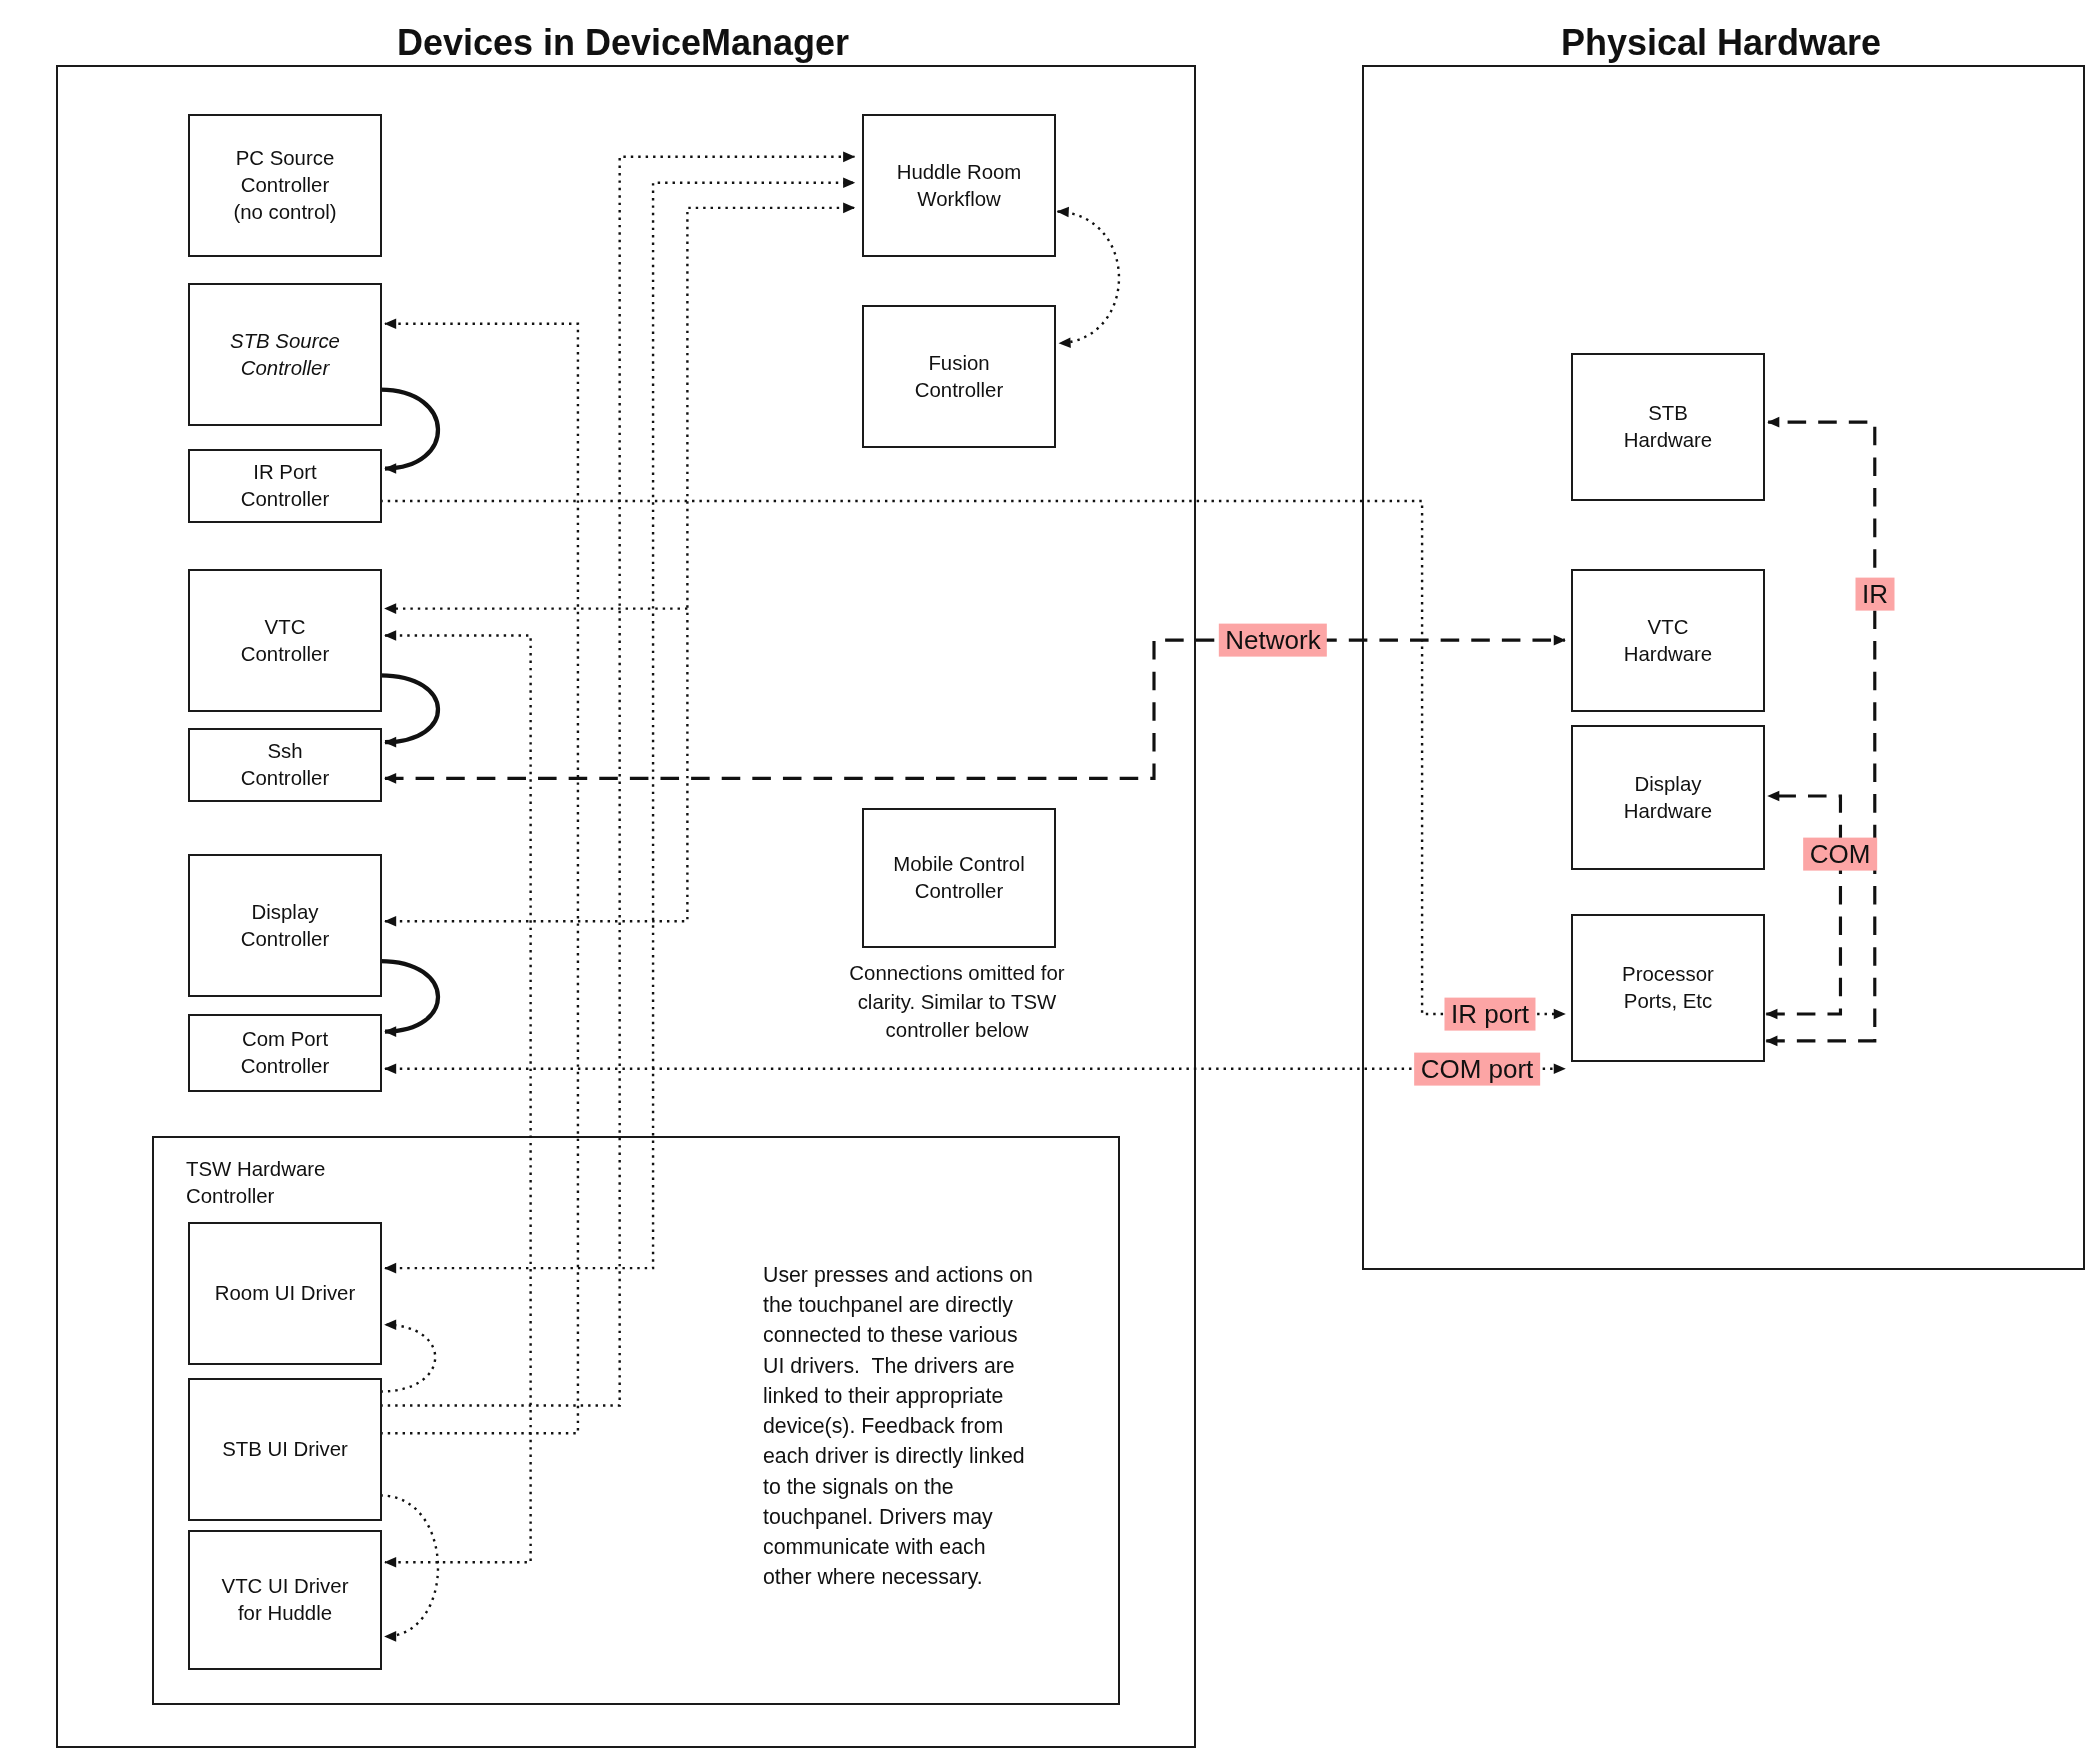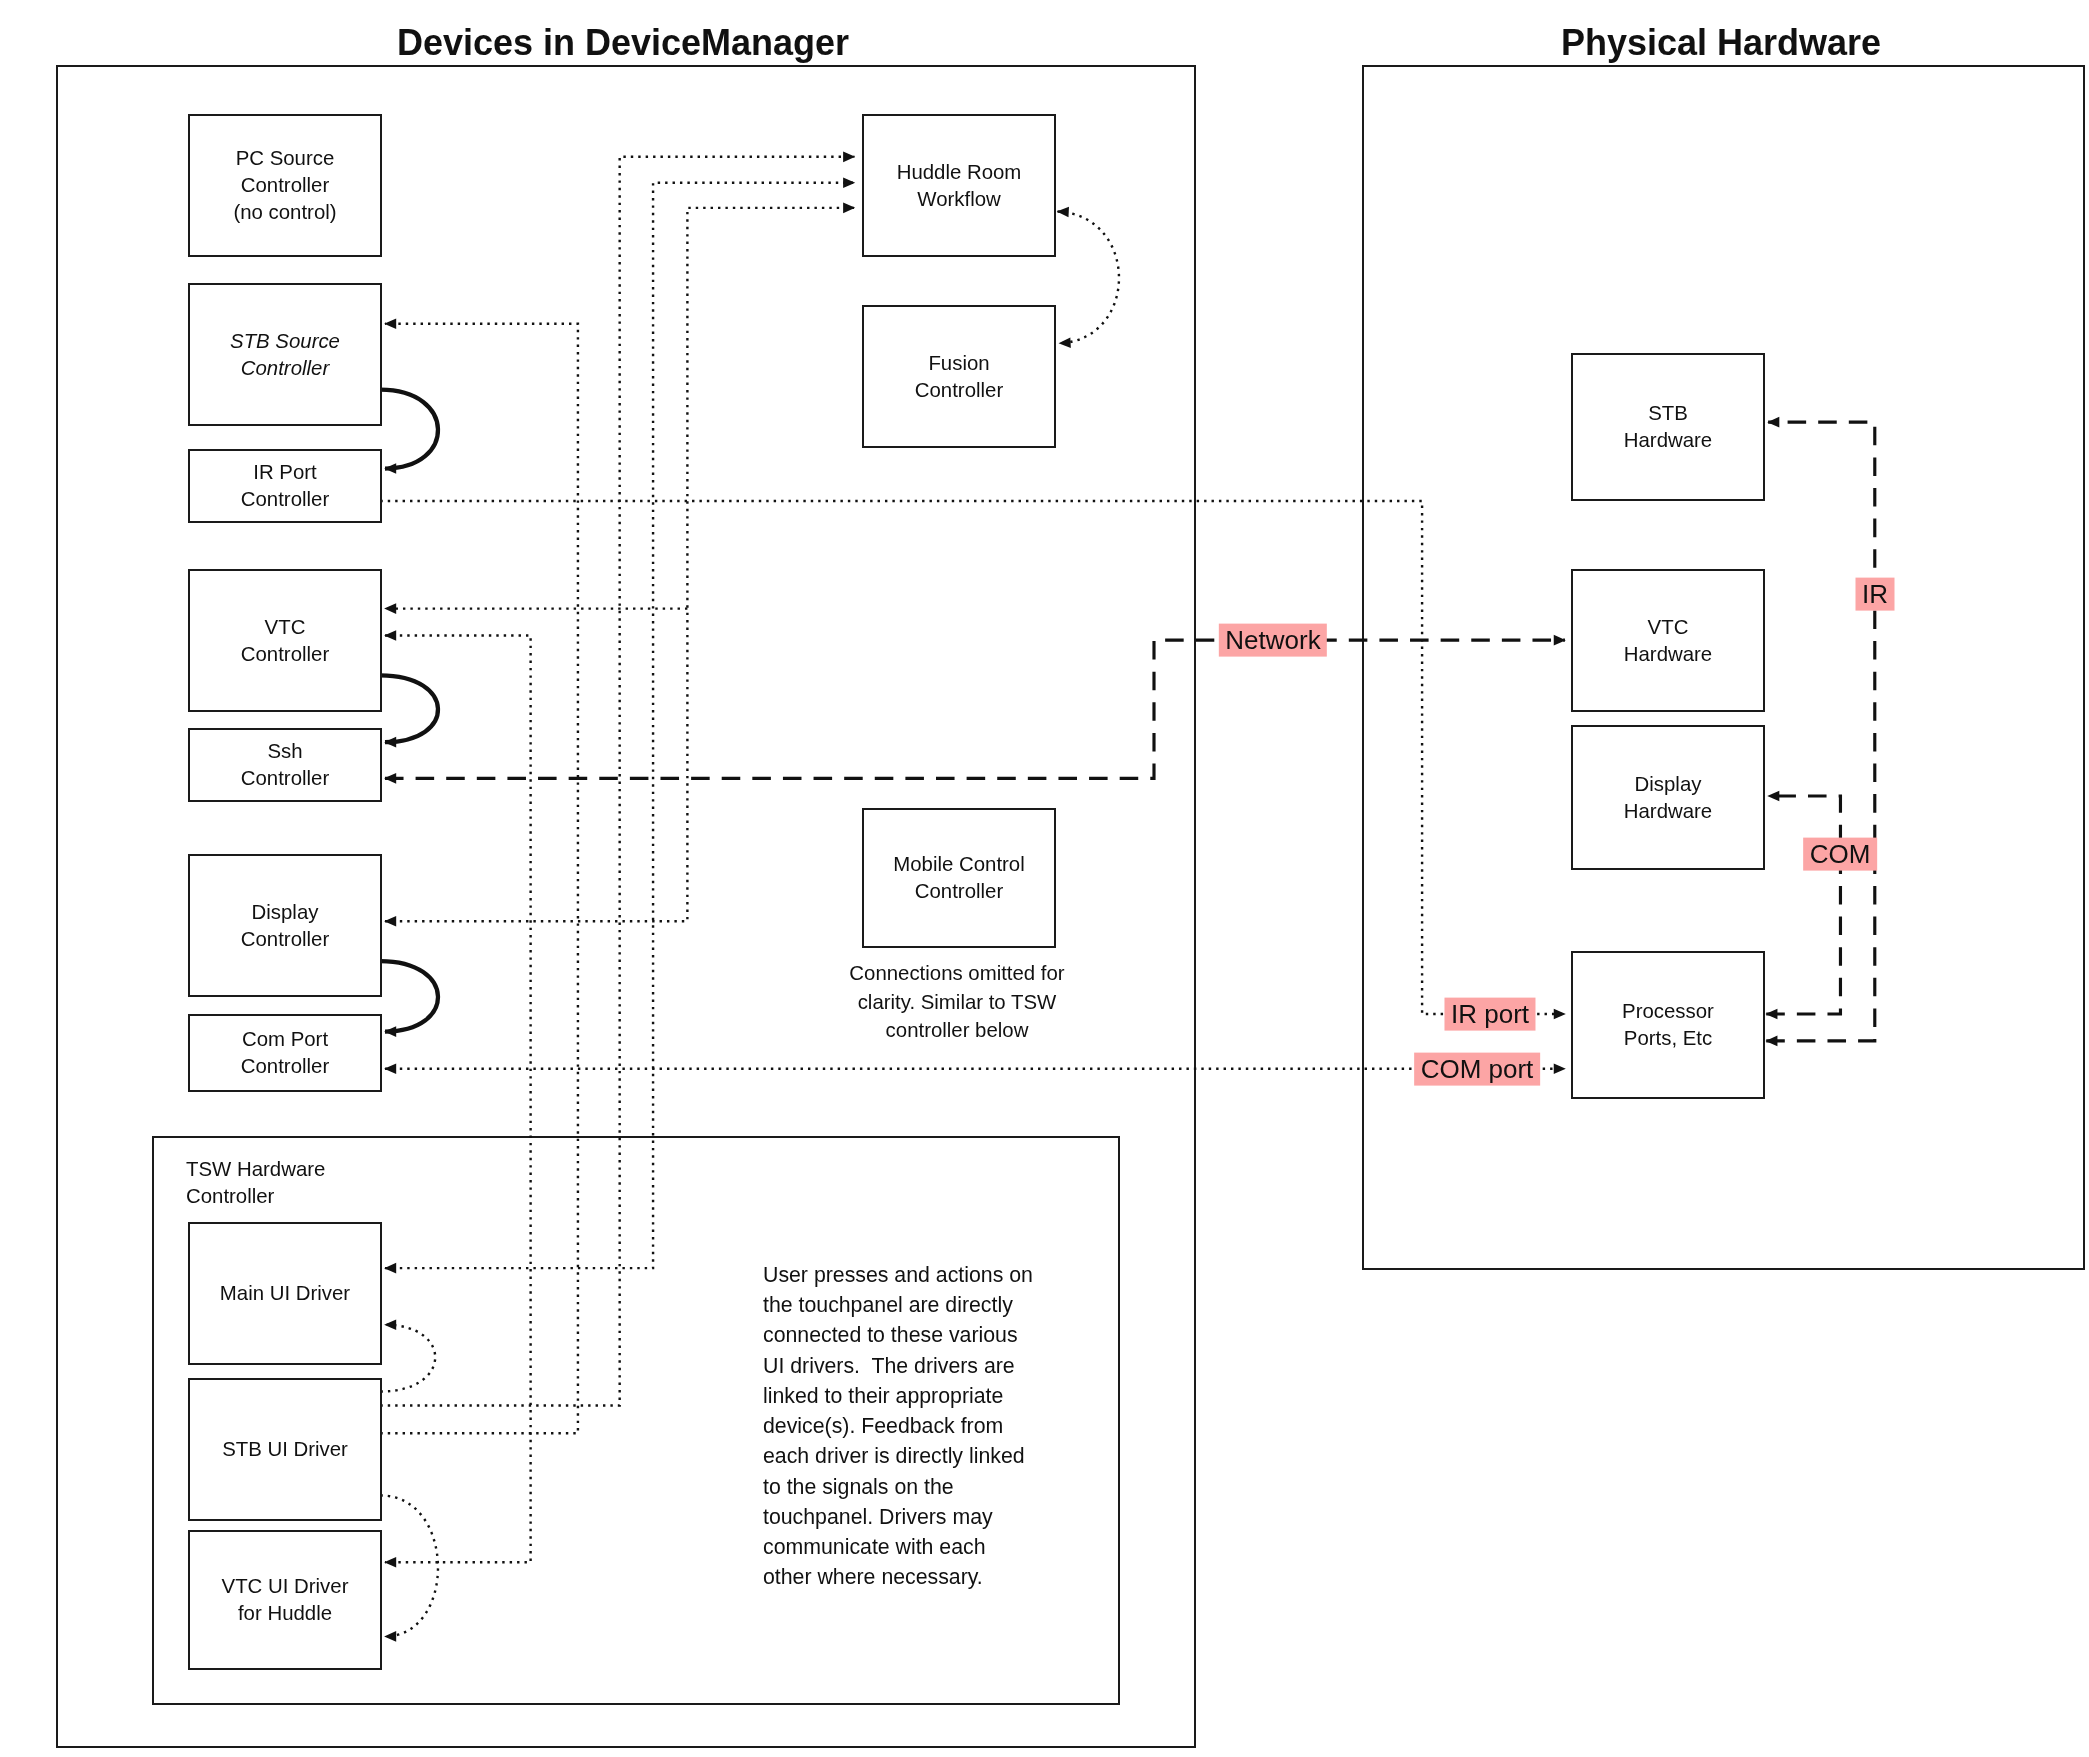--- a/index.html
+++ b/index.html
@@ -108,21 +108,21 @@
   <span class="box-label">Mobile Control
 Controller</span>
 </div>
 <div class="note-center" style="left:957px; top:959px; width:390px;">Connections omitted for
 clarity. Similar to TSW
 controller below</div>
 
 <div class="tsw-label" style="left:186px; top:1156px;">TSW Hardware
 Controller</div>
 <div class="box" style="left:188px; top:1222px; width:190px; height:139px;">
-  <span class="box-label">Main UI Driver</span>
+  <span class="box-label">Room UI Driver</span>
 </div>
 <div class="box" style="left:188px; top:1378px; width:190px; height:139px;">
   <span class="box-label">STB UI Driver</span>
 </div>
 <div class="box" style="left:188px; top:1530px; width:190px; height:136px;">
   <span class="box-label">VTC UI Driver
 for Huddle</span>
 </div>
 <div class="note-par" style="left:719px; top:1260px; width:380px;margin-left:44px;">User presses and actions on
 the touchpanel are directly
@@ -141,21 +141,21 @@
 Hardware</span>
 </div>
 <div class="box" style="left:1571px; top:569px; width:190px; height:139px;">
   <span class="box-label">VTC
 Hardware</span>
 </div>
 <div class="box" style="left:1571px; top:725px; width:190px; height:141px;">
   <span class="box-label">Display
 Hardware</span>
 </div>
-<div class="box" style="left:1571px; top:951px; width:190px; height:144px;align-items:center;">
+<div class="box" style="left:1571px; top:914px; width:190px; height:144px;align-items:center;">
   <span class="box-label">Processor
 Ports, Etc</span>
 </div>
 
 <div class="wire-label" style="left:1273px; top:640px;">Network</div>
 <div class="wire-label" style="left:1875px; top:594px;">IR</div>
 <div class="wire-label" style="left:1840px; top:854px;">COM</div>
 <div class="wire-label" style="left:1490px; top:1014px;">IR port</div>
 <div class="wire-label" style="left:1477px; top:1069px;">COM port</div>
 

